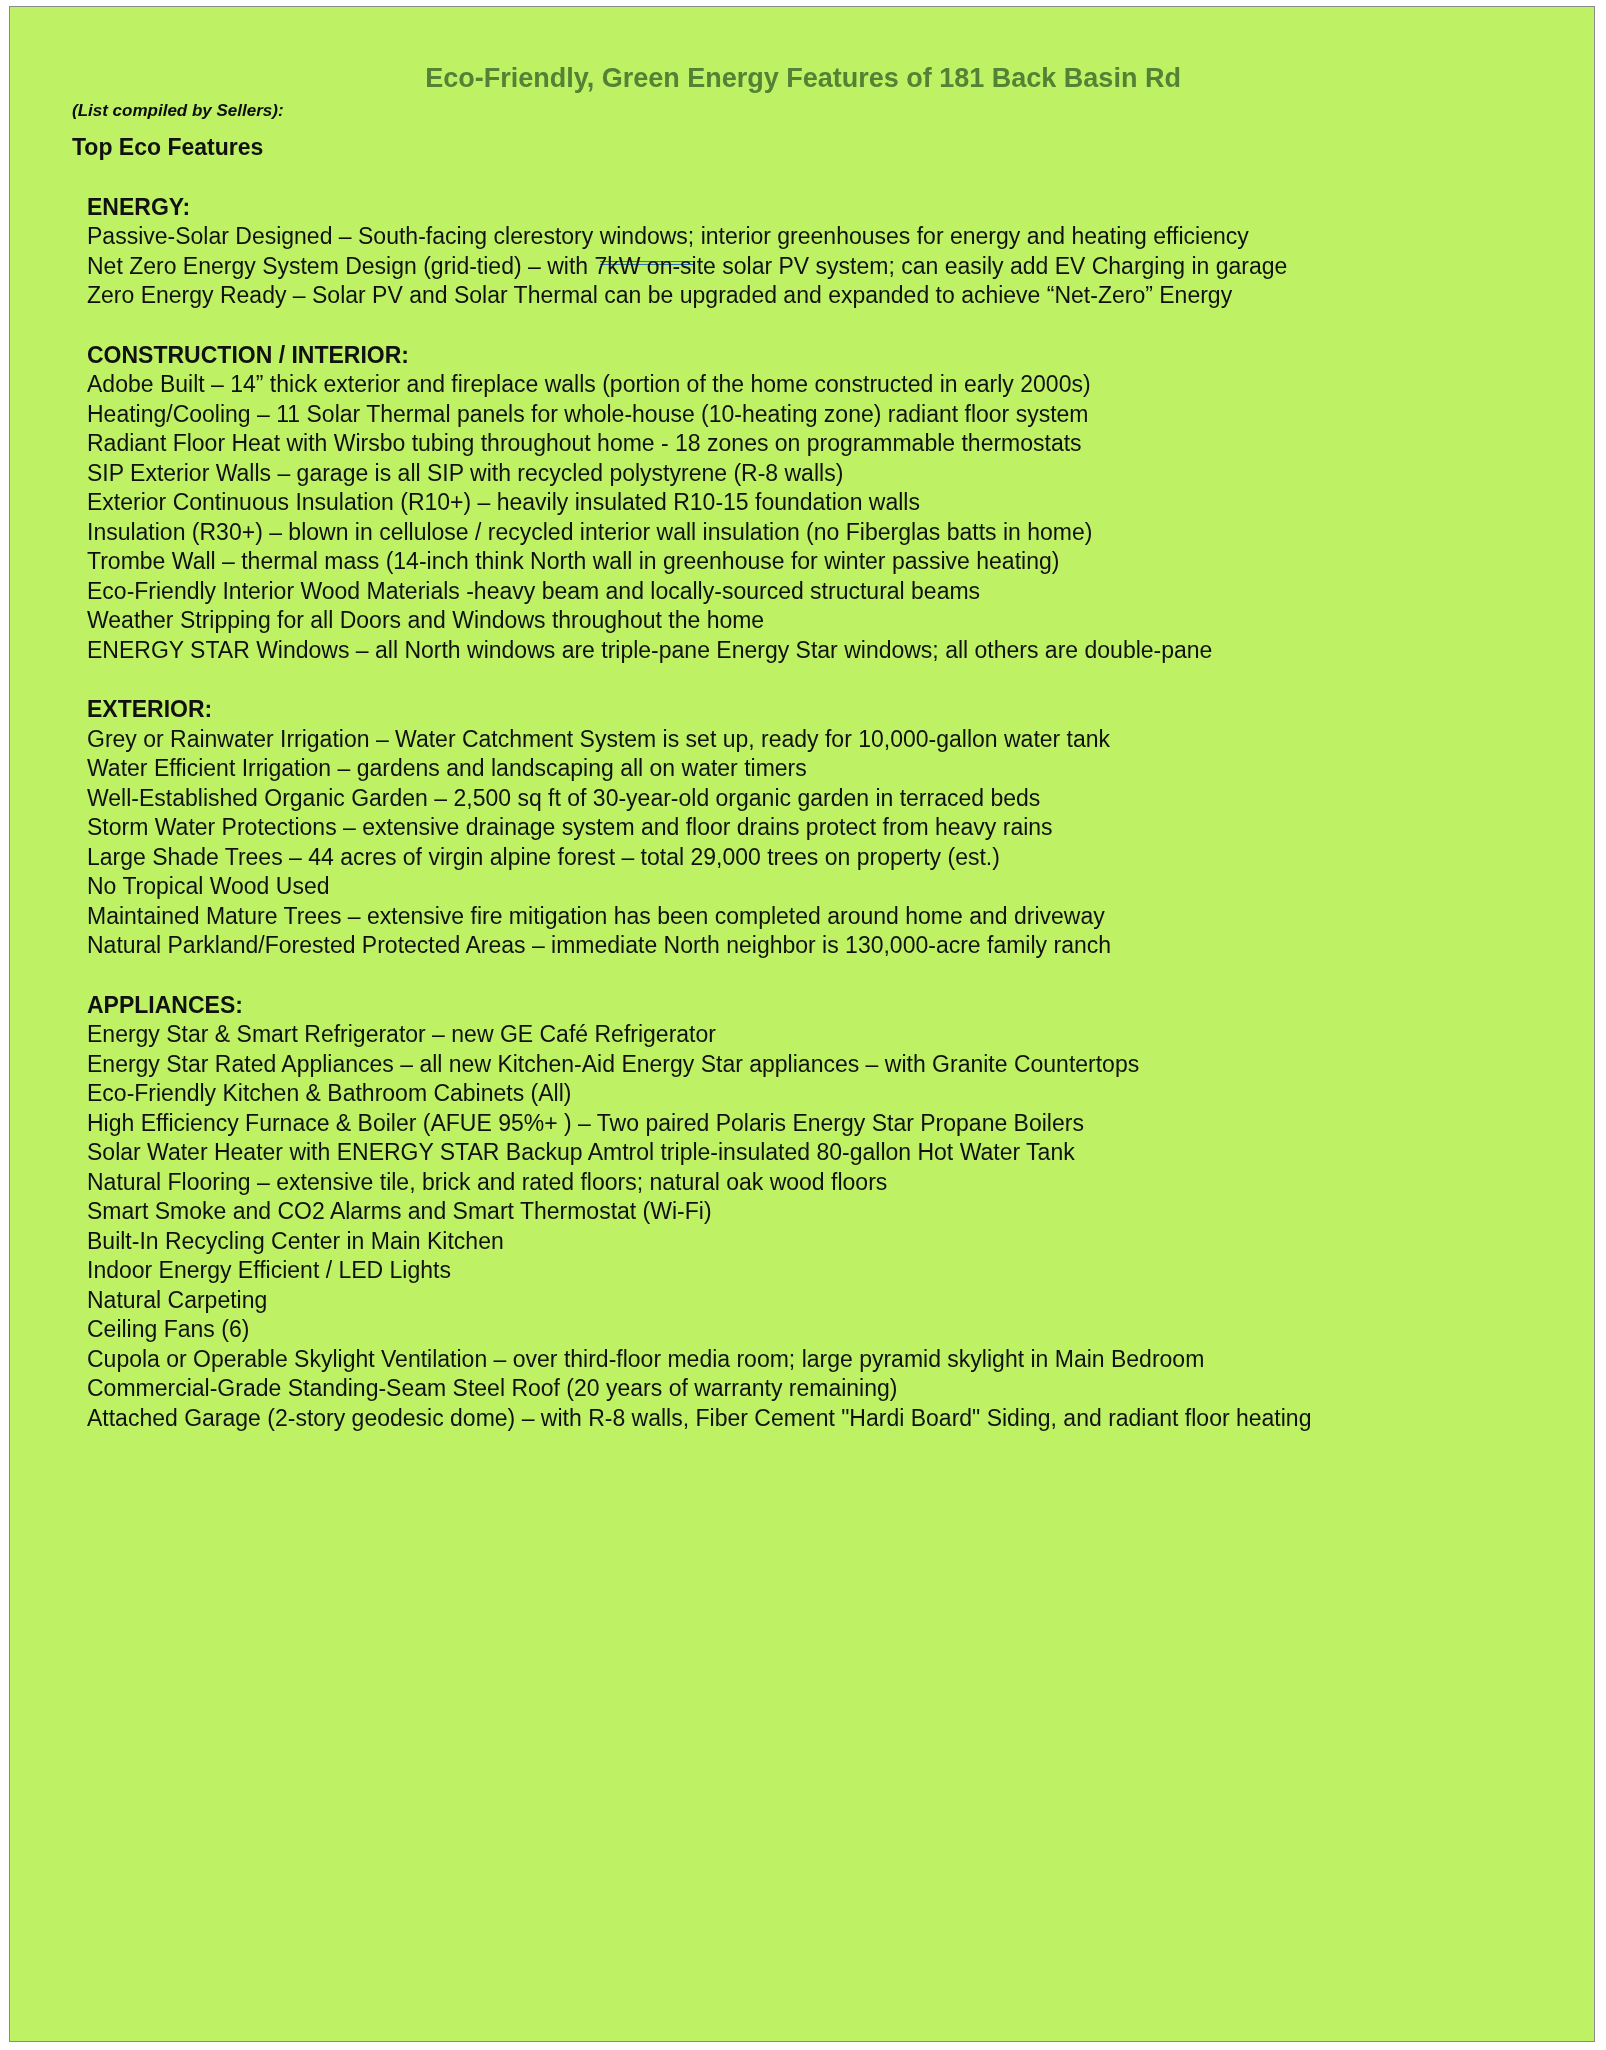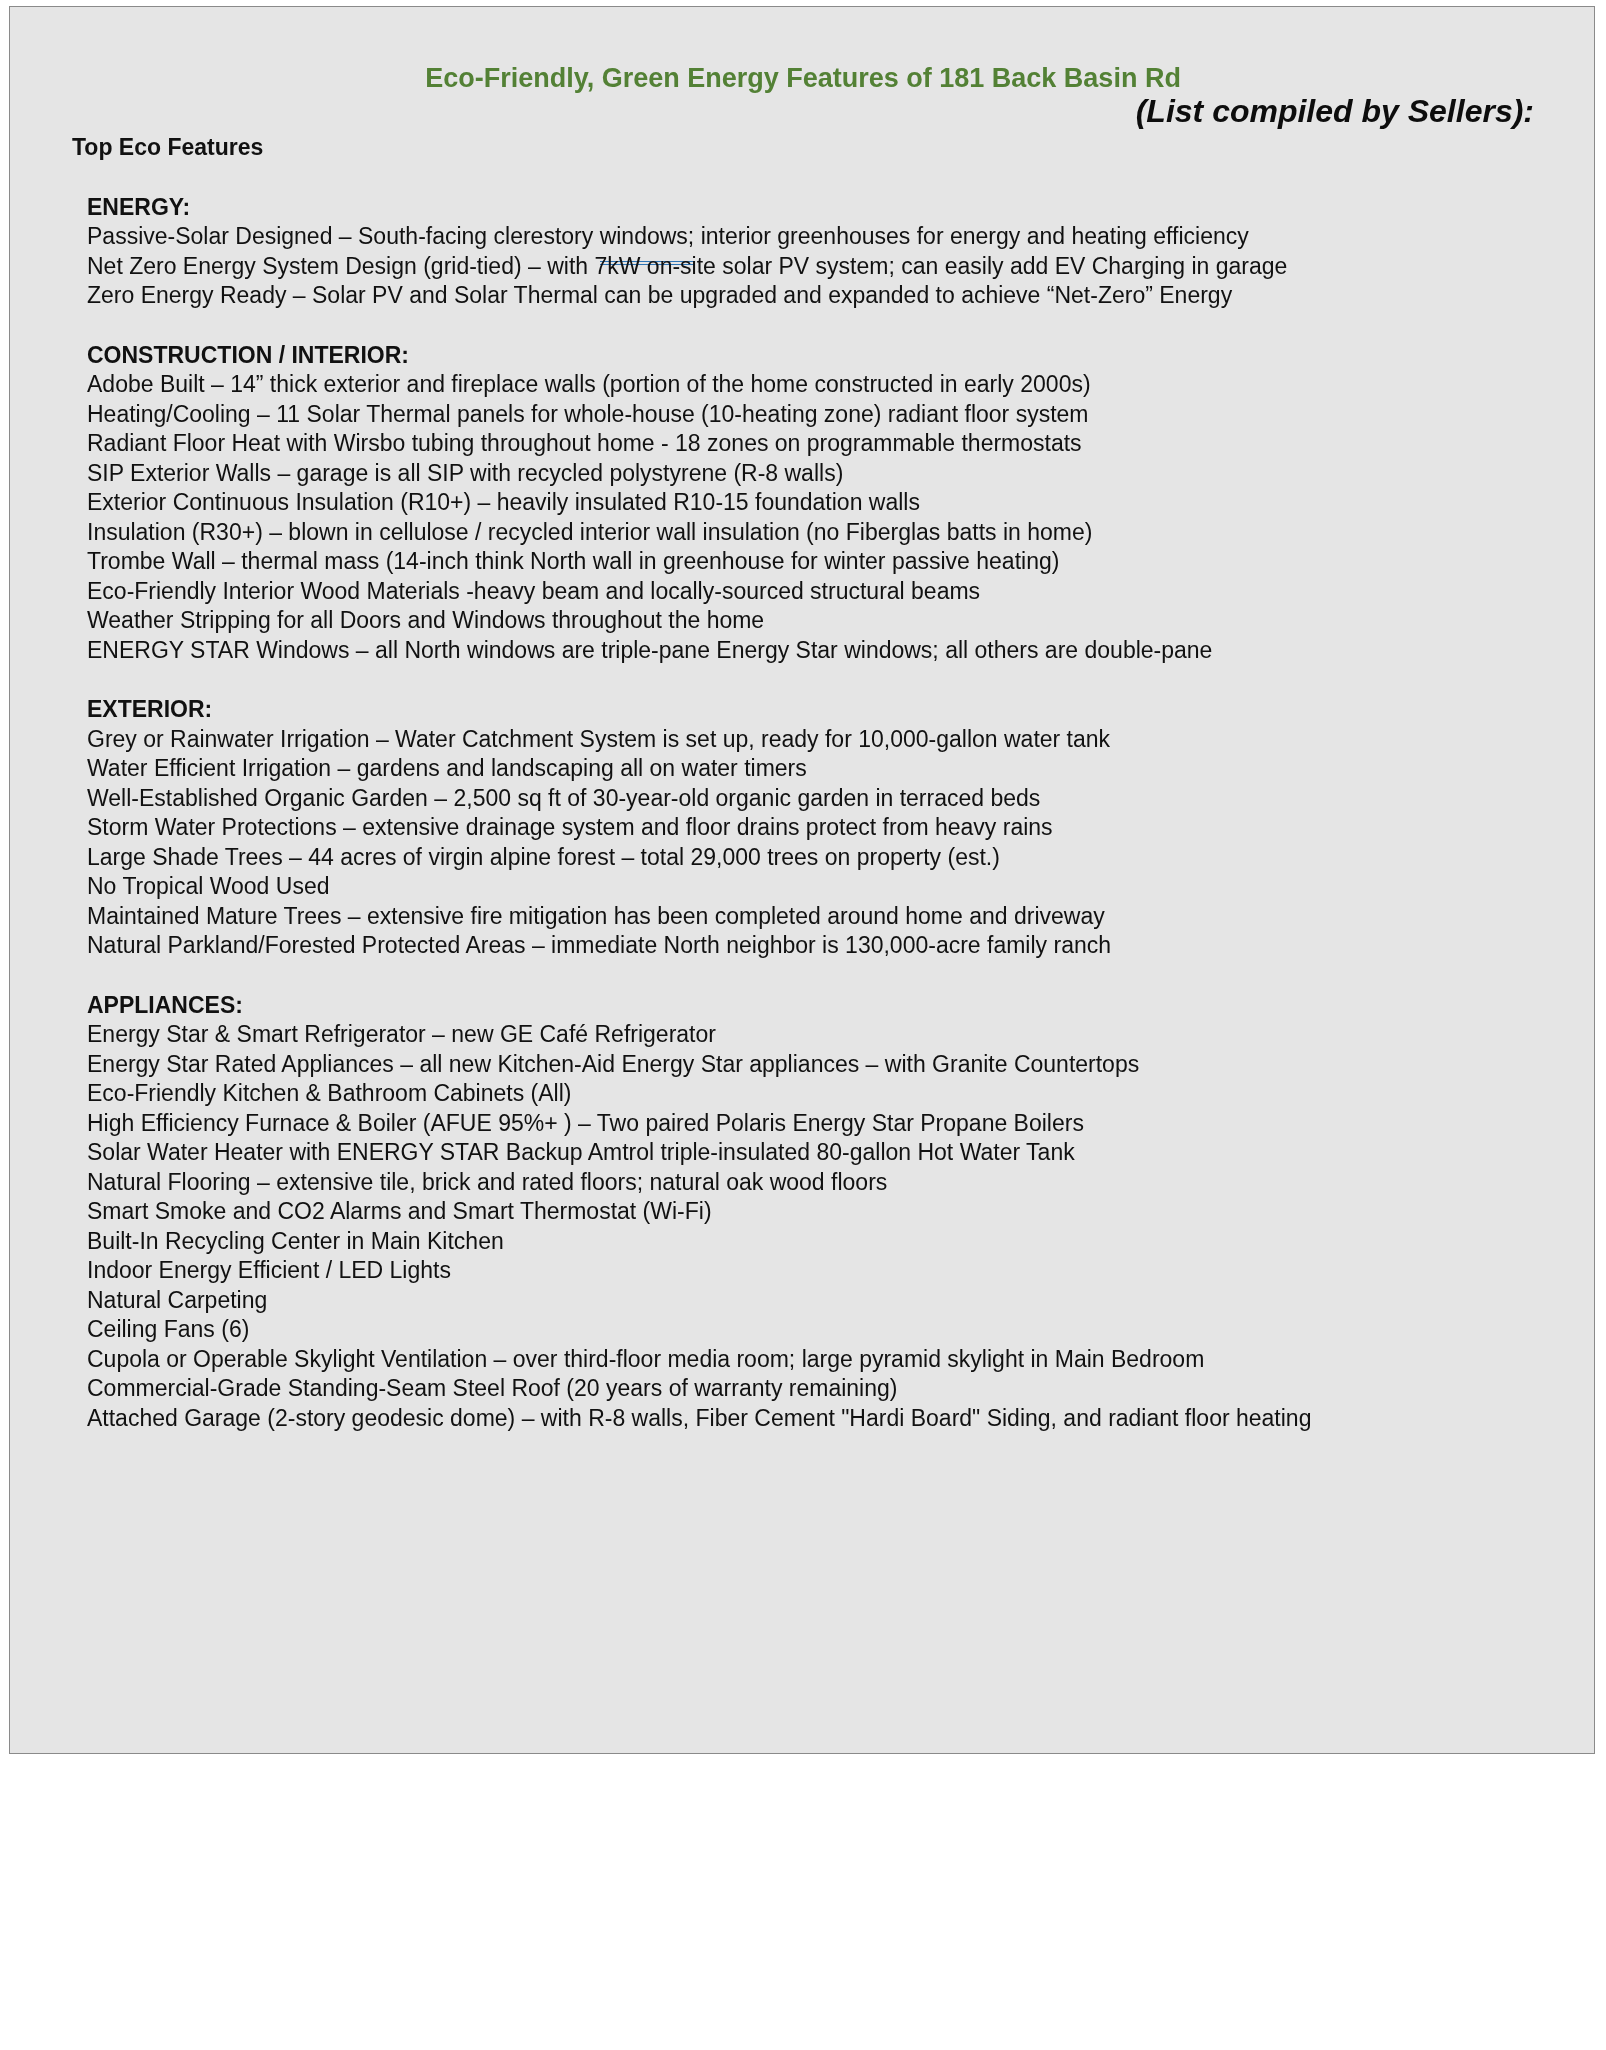--- a/index.html
+++ b/index.html
@@ -8,44 +8,44 @@
     background: #ffffff;
     width: 1606px;
     height: 2050px;
     font-family: "Liberation Sans", "DejaVu Sans", sans-serif;
   }
   .page {
     position: absolute;
     left: 9px;
     top: 6px;
     width: 1586px;
-    height: 1748px;
-    background: #e5e5e5;
+    height: 2036px;
+    background: #bef264;
     border: 1px solid #8a8a8a;
     box-sizing: border-box;
     overflow: hidden;
   }
   .content {
     padding: 54px 60px 0 62px;
     color: #111111;
     font-size: 23px;
     line-height: 29.5px;
   }
   .doc-title {
     text-align: center;
     font-weight: bold;
     font-size: 27px;
     line-height: 34px;
     color: var(--title-green, #538135);
   }
   .doc-subtitle {
-    text-align: right;
+    text-align: left;
     font-weight: bold;
     font-style: italic;
-    font-size: 32px;
+    font-size: 17px;
     line-height: 32px;
     color: #0d0d0d;
   }
   .intro-heading {
     font-weight: bold;
     margin-top: 6px;
   }
   .section {
     margin-top: 30px;
     margin-left: 15px;

